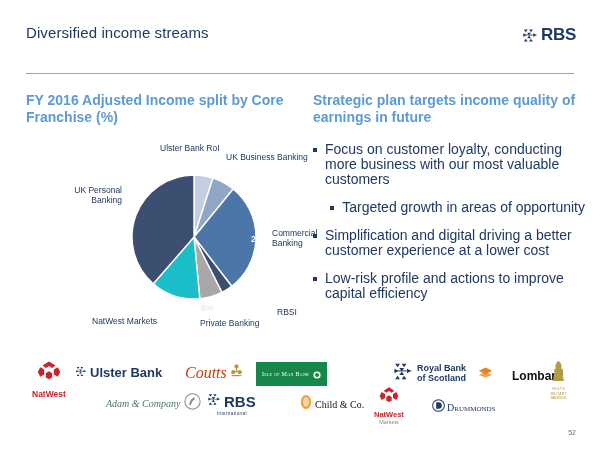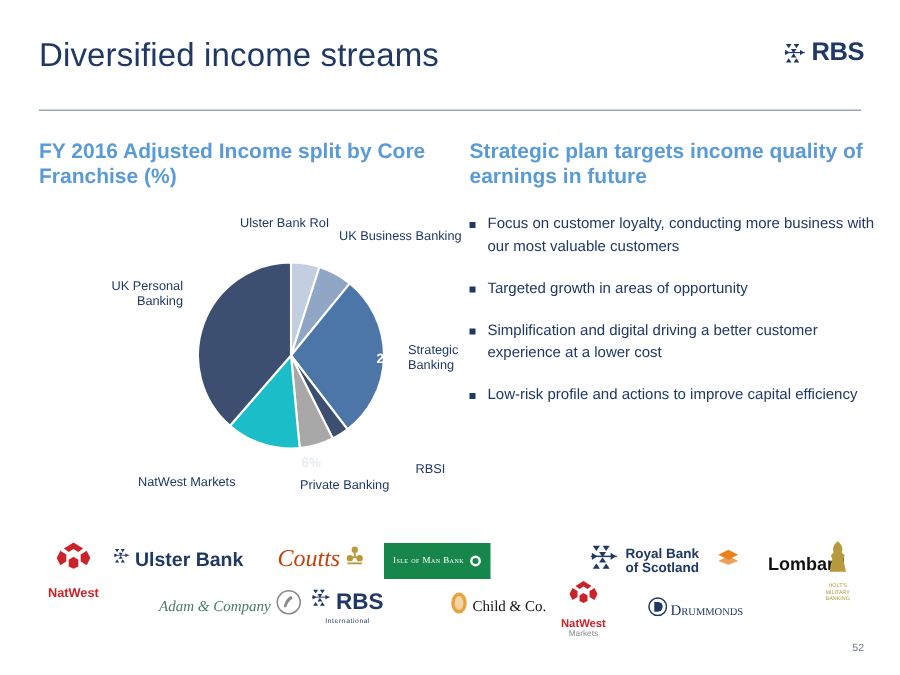--- a/index.html
+++ b/index.html
@@ -6,21 +6,21 @@
   body{
     width:600px;height:450px;background:#ffffff;
     font-family:"Liberation Sans", sans-serif;
     overflow:hidden;position:relative;
   }
   .slide{position:absolute;inset:0;}
 
   
   .hdr-title{
     position:absolute;left:26px;top:24px;
-    font-size:22px;color:#1F3864;letter-spacing:.1px;
+    font-size:15px;color:#1F3864;letter-spacing:.1px;
   }
   .rbs-logo{
     position:absolute;right:24px;top:25px;
     display:flex;align-items:center;gap:3px;
     color:#1F3864;
   }
   .rbs-logo .mark{
     width:15px;height:15px;position:relative;display:block;
   }
   .rbs-logo .word{font-size:17px;font-weight:bold;letter-spacing:-.3px;}
@@ -47,21 +47,21 @@
   .pct{
     position:absolute;font-size:9px;font-weight:bold;color:#ffffff;
     line-height:10px;
   }
   .pct.dark{color:#E8ECF2;}
 
   
   #bullets{position:absolute;left:313px;top:142px;width:272px;}
   .bullet{
     display:flex;gap:8px;margin-bottom:13px;
-    font-size:10px;line-height:15px;color:#1F3864;
+    font-size:14px;line-height:15px;color:#1F3864;justify-content:flex-end;
   }
   .bullet .sq{
     flex:0 0 auto;width:4px;height:4px;background:#1F3864;margin-top:6px;
   }
 
   
   #logo-strip{
     position:absolute;left:22px;top:358px;width:556px;height:62px;
   }
   .lg{position:absolute;display:flex;align-items:center;}
@@ -108,21 +108,21 @@
         <path d="M 146 107 L 164.97554978444902 47.97518733297075 A 62 62 0 0 1 185.19245853440825 58.95885935962083 Z" fill="#8FA6C4" stroke="#ffffff" stroke-width="1.4"></path>
         <path d="M 146 107 L 185.19245853440825 58.95885935962083 A 62 62 0 0 1 183.679427590993 156.2367823523747 Z" fill="#4C76A8" stroke="#ffffff" stroke-width="1.4"></path>
         <path d="M 146 107 L 183.679427590993 156.2367823523747 A 62 62 0 0 1 173.88935931247343 162.37313100358108 Z" fill="#3C4F71" stroke="#ffffff" stroke-width="1.4"></path>
         <path d="M 146 107 L 173.88935931247343 162.37313100358108 A 62 62 0 0 1 151.77711458401245 168.73025957407916 Z" fill="#A8A8A8" stroke="#ffffff" stroke-width="1.4"></path>
         <path d="M 146 107 L 151.77711458401245 168.73025957407916 A 62 62 0 0 1 105.33242669460375 153.79902222750195 Z" fill="#1BBDC8" stroke="#ffffff" stroke-width="1.4"></path>
         <path d="M 146 107 L 105.33242669460375 153.79902222750195 A 62 62 0 0 1 146 45 Z" fill="#3C4F71" stroke="#ffffff" stroke-width="1.4"></path>
       </svg>
 
     <div class="pielabel" style="left:112px;top:13px;">Ulster Bank RoI</div>
     <div class="pielabel" style="left:178px;top:22px;">UK Business Banking</div>
-    <div class="pielabel" style="left:224px;top:98px;">Strategic
+    <div class="pielabel" style="left:224px;top:98px;">Commercial
 Banking</div>
     <div class="pielabel" style="left:8px;top:55px;width:66px;text-align:right;">UK Personal
 Banking</div>
     <div class="pielabel" style="left:44px;top:186px;">NatWest Markets</div>
     <div class="pielabel" style="left:185px;top:177px;padding-left:44px;">RBSI</div>
     <div class="pielabel" style="left:152px;top:188px;">Private Banking</div>
 
     <div class="pct" style="left:146px;top:27px;">5%</div>
     <div class="pct" style="left:170px;top:37px;">6%</div>
     <div class="pct" style="left:203px;top:104px;">29%</div>

